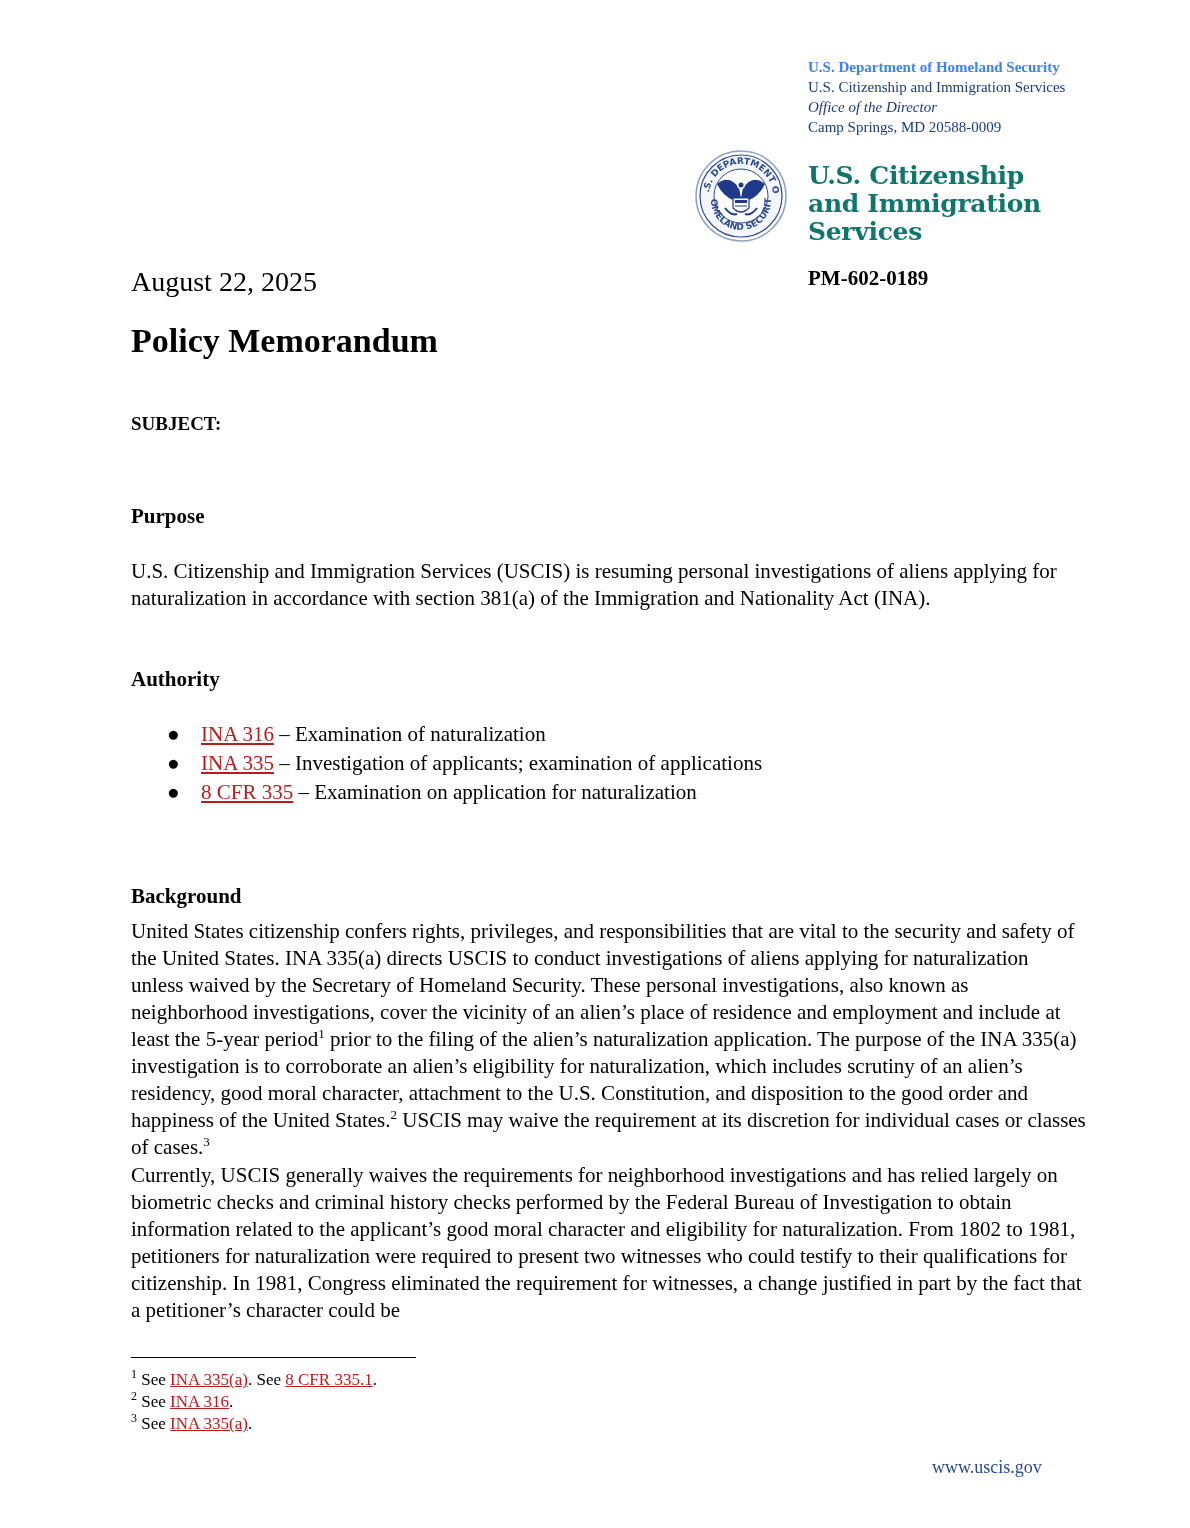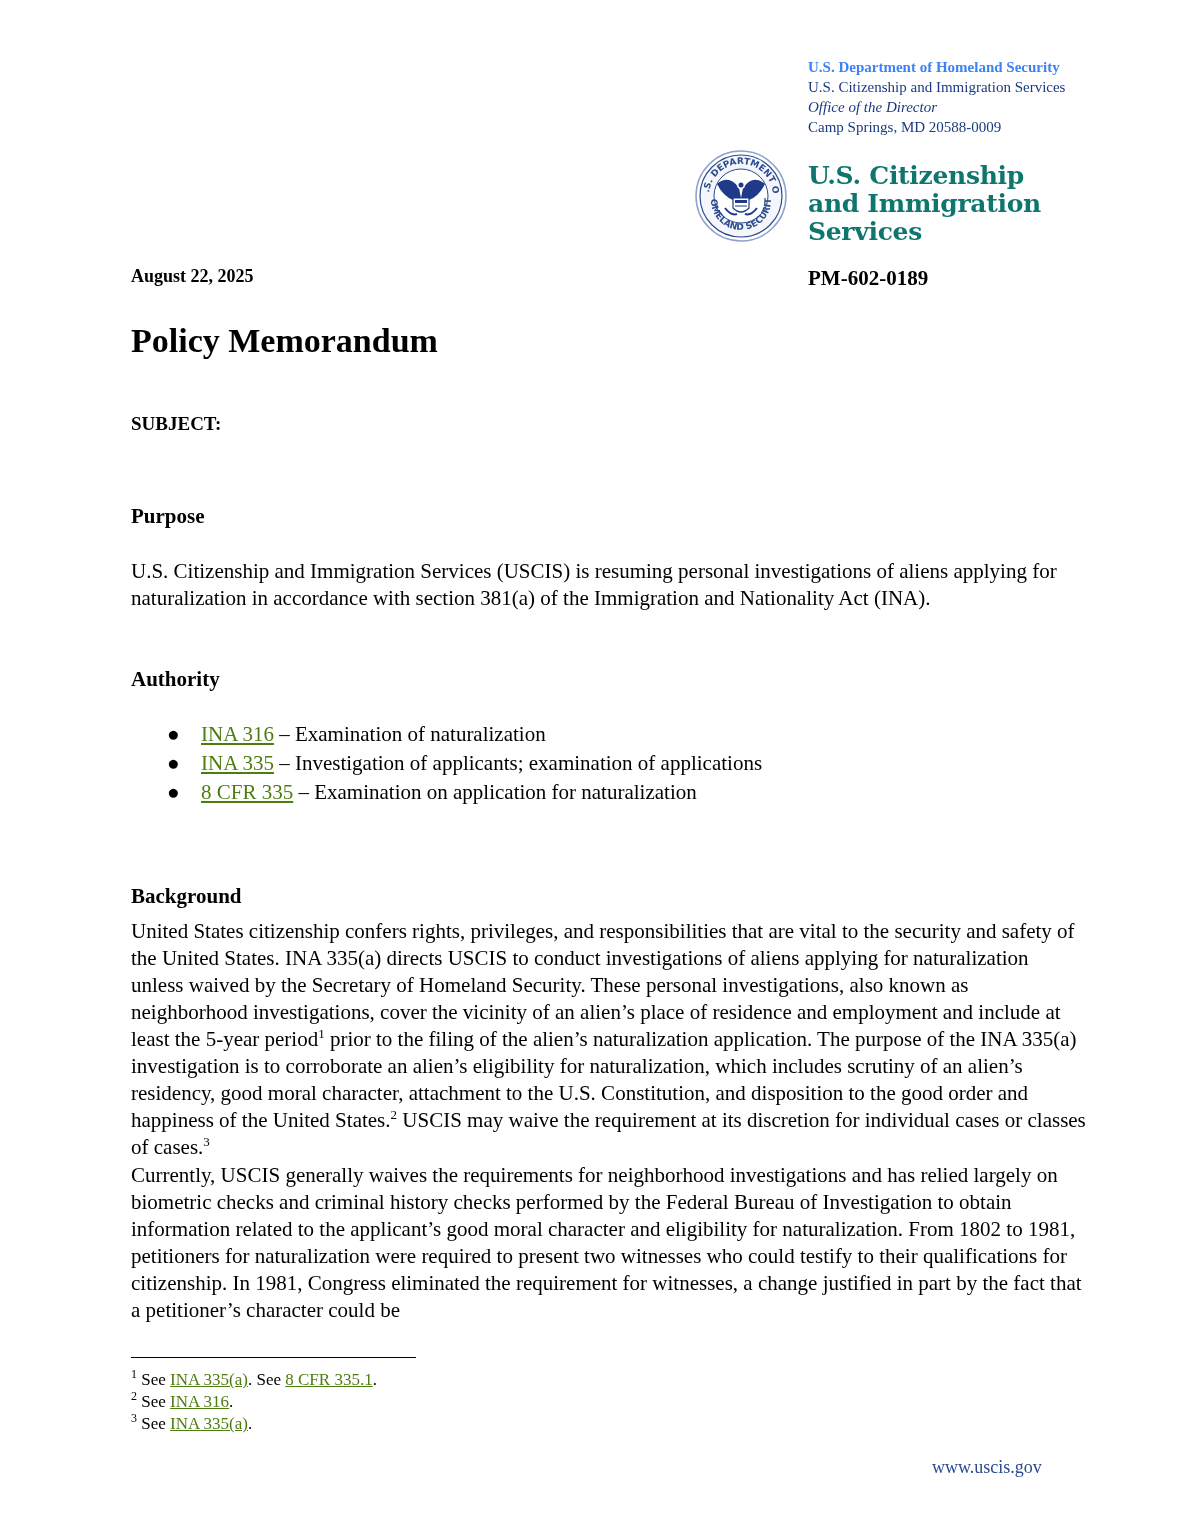--- a/index.html
+++ b/index.html
@@ -9,37 +9,37 @@
 
     
     .lh { left: 808px; top: 57px; font-size: 15px; line-height: 20px; color: #1a3a82; }
     .lh .dhs { font-weight: bold; color: #3b82f6; }
     .lh .office { font-style: italic; }
     .seal { left: 695px; top: 150px; width: 92px; height: 92px; }
     .brand { left: 808px; top: 156px; color: #0f766e; font-family: "DejaVu Serif", "Liberation Serif", serif;
              font-size: 25px; line-height: 28px; font-weight: bold; letter-spacing: -0.3px; margin-top: 6px; }
 
     
-    .date { left: 131px; top: 266px; font-size: 18px; font-weight: bold; }
+    .date { left: 131px; top: 266px; font-size: 28px; font-weight: normal; }
     .pm { left: 808px; top: 266px; font-size: 21px; font-weight: bold; }
 
     .title { left: 131px; top: 322px; font-size: 34px; font-weight: bold; }
 
     .subject { left: 131px; top: 410px; width: 950px; font-size: 19px; line-height: 27px; }
     .subject .lbl { position: absolute; left: 0; top: 0; font-weight: bold; }
     .subject .txt { margin-left: 142px; display: block; }
 
     .h { left: 131px; font-size: 21px; font-weight: bold; }
     .p { left: 131px; width: 955px; font-size: 21px; line-height: 27px; }
 
     .bullets { left: 131px; top: 720px; width: 900px; font-size: 21px; line-height: 29px; margin: 0; padding: 0; list-style: none; }
     .bullets li { position: relative; padding-left: 70px; }
     .bullets .dot { position: absolute; left: 36px; top: 0; }
 
-    a.lnk { color: #4d7c0f; text-decoration: underline; }
+    a.lnk { color: #b91c1c; text-decoration: underline; }
     sup { font-size: 13px; line-height: 0; vertical-align: super; }
 
     .fn-rule { left: 131px; top: 1357px; width: 285px; height: 0; border-top: 1.5px solid #000; }
     .fns { left: 131px; top: 1369px; font-size: 17px; line-height: 22px; }
     .fns sup { font-size: 12px; }
 
     .footer-url { left: 932px; top: 1457px; font-size: 18px; font-weight: normal; color: #2b4b8f; }
   </style>
 </head>
 <body>

